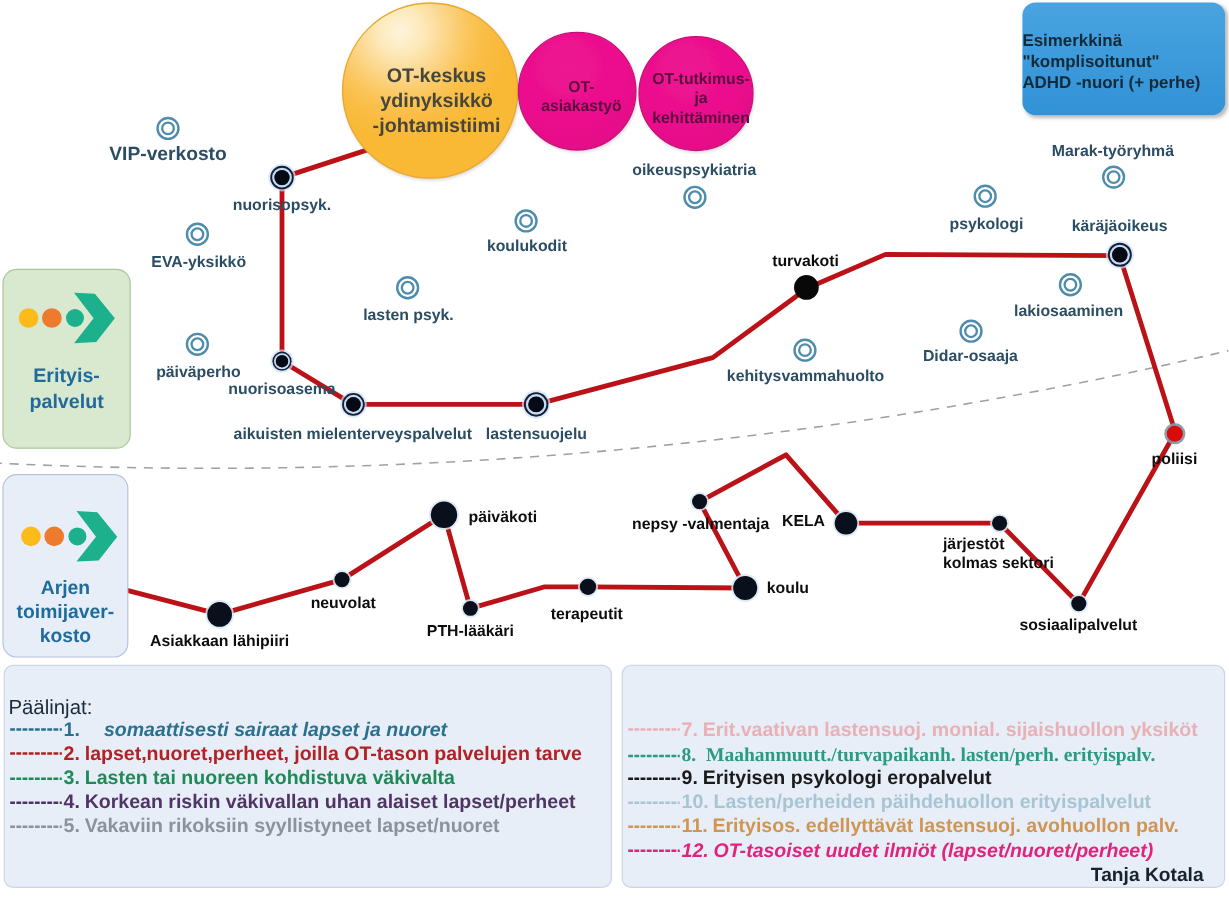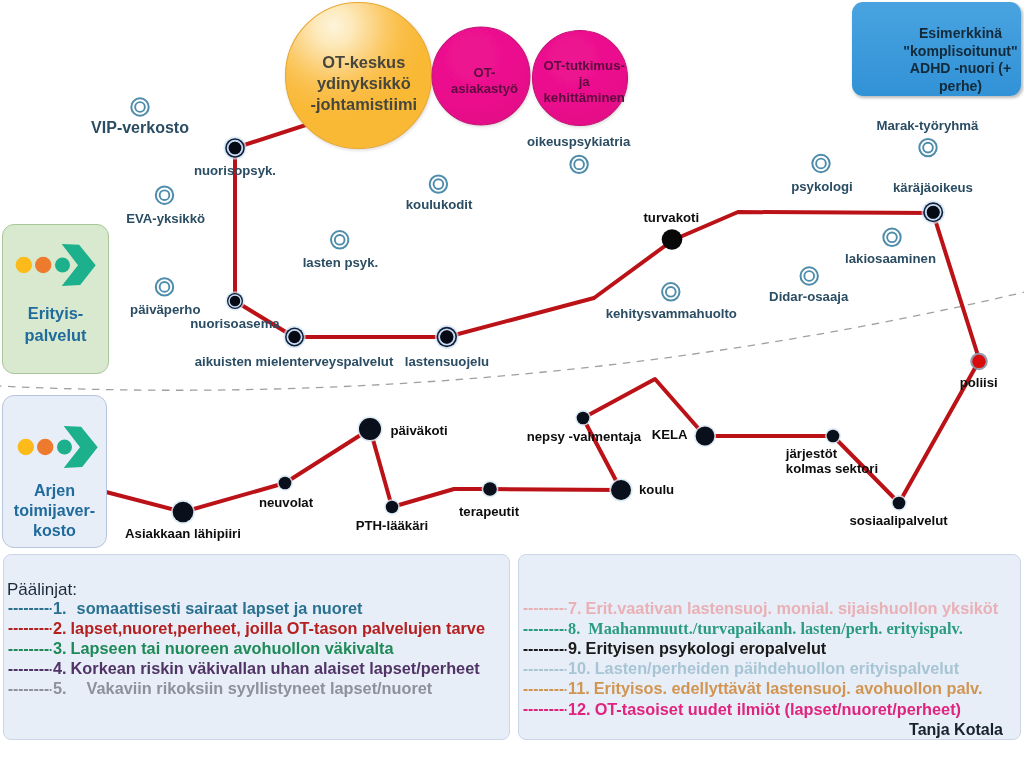--- a/index.html
+++ b/index.html
@@ -213,21 +213,21 @@
 <text class="nodelabel dark" x="392" y="530" text-anchor="middle">PTH-lääkäri</text>
 <text class="nodelabel dark" x="489" y="516" text-anchor="middle">terapeutit</text>
 <text class="nodelabel dark" x="656.6" y="494.2" text-anchor="middle">koulu</text>
 <text class="nodelabel dark" x="583.9" y="441.2" text-anchor="middle">nepsy -valmentaja</text>
 <text class="nodelabel dark" x="669.6" y="438.6" text-anchor="middle">KELA</text>
 <text class="nodelabel dark" x="785.8" y="457.6" text-anchor="start">järjestöt</text>
 <text class="nodelabel dark" x="785.8" y="473.0" text-anchor="start">kolmas sektori</text>
 <text class="nodelabel dark" x="898.6" y="525.3" text-anchor="middle">sosiaalipalvelut</text>
 </svg>
 <div style="position:absolute;left:852px;top:2px;width:169px;height:94px;background:linear-gradient(#49a3e0,#3192d6);border-radius:11px;box-shadow:1.5px 2px 3px rgba(120,120,120,0.5);">
-  <div style="position:absolute;left:0;right:0;top:23.3px;font-size:14.1px;font-weight:bold;color:#122a3a;line-height:17.6px;text-align:center;padding-left:48px;">
+  <div style="position:absolute;left:0;right:0;top:23.3px;font-size:14.1px;font-weight:bold;color:#122a3a;line-height:17.6px;">
     <div>Esimerkkinä</div>
     <div>"komplisoitunut"</div>
     <div>ADHD -nuori (+ perhe)</div>
   </div>
 </div>
 <div style="position:absolute;left:2px;top:224px;width:107px;height:150px;background:#d8e9cf;border:1px solid #a8c89a;border-radius:12px;box-sizing:border-box;">
   <div style="position:absolute;left:5.95px;top:14.600000000000023px;width:96px;height:50px;">
     <svg width="96" height="50" viewBox="0 0 96 50">
       <circle cx="14.8" cy="25" r="8.2" fill="#fcbb1a"></circle>
       <circle cx="34.2" cy="25" r="8.2" fill="#ee7a2e"></circle>
@@ -252,49 +252,49 @@
   <div style="position:absolute;left:0;right:0;top:84.0px;text-align:center;font-size:16.1px;font-weight:bold;color:#1f6b9c;line-height:20.0px;">
     <div>Arjen</div>
     <div>toimijaver-</div>
     <div>kosto</div>
   </div>
 </div>
 <div class="legendbox" style="left:3px;top:554px;width:507px;height:186px;">
   <div class="legend-title" style="position:absolute;left:3px;top:25px;">Päälinjat:</div>
   <div class="legend-row" style="position:absolute;left:4px;top:42.5px;color:#2a7190;"><svg width="44" height="14" viewBox="0 0 44 14" style="vertical-align:middle;margin-right:1px;">
           <line x1="0.5" y1="7.0" x2="43.5" y2="7.0" stroke="#2a7190" stroke-width="2.1" stroke-dasharray="4.0 1.15"></line>
-        </svg><span>1.</span><span style="margin-left:10px;">somaattisesti sairaat lapset ja nuoret</span></div>
+        </svg><span>1.</span><span style="margin-left:20px;font-style:italic;">somaattisesti sairaat lapset ja nuoret</span></div>
   <div class="legend-row" style="position:absolute;left:4px;top:62.7px;color:#b52020;"><svg width="44" height="14" viewBox="0 0 44 14" style="vertical-align:middle;margin-right:1px;">
           <line x1="0.5" y1="7.0" x2="43.5" y2="7.0" stroke="#b52020" stroke-width="2.1" stroke-dasharray="4.0 1.15"></line>
         </svg><span>2.</span><span style="margin-left:4px;">lapset,nuoret,perheet, joilla OT-tason palvelujen tarve</span></div>
   <div class="legend-row" style="position:absolute;left:4px;top:82.9px;color:#1e8a57;"><svg width="44" height="14" viewBox="0 0 44 14" style="vertical-align:middle;margin-right:1px;">
           <line x1="0.5" y1="7.0" x2="43.5" y2="7.0" stroke="#1e8a57" stroke-width="2.1" stroke-dasharray="4.0 1.15"></line>
-        </svg><span>3.</span><span style="margin-left:4px;">Lapseen tai nuoreen avohuollon väkivalta</span></div>
+        </svg><span>3.</span><span style="margin-left:4px;">Lasten tai nuoreen kohdistuva väkivalta</span></div>
   <div class="legend-row" style="position:absolute;left:4px;top:103.1px;color:#513466;"><svg width="44" height="14" viewBox="0 0 44 14" style="vertical-align:middle;margin-right:1px;">
           <line x1="0.5" y1="7.0" x2="43.5" y2="7.0" stroke="#513466" stroke-width="2.1" stroke-dasharray="4.0 1.15"></line>
         </svg><span>4.</span><span style="margin-left:4px;">Korkean riskin väkivallan uhan alaiset lapset/perheet</span></div>
   <div class="legend-row" style="position:absolute;left:4px;top:123.3px;color:#8c919b;"><svg width="44" height="14" viewBox="0 0 44 14" style="vertical-align:middle;margin-right:1px;">
           <line x1="0.5" y1="7.0" x2="43.5" y2="7.0" stroke="#8c919b" stroke-width="2.1" stroke-dasharray="4.0 1.15"></line>
-        </svg><span>5.</span><span style="margin-left:20px;text-align:center;">Vakaviin rikoksiin syyllistyneet lapset/nuoret</span></div>
+        </svg><span>5.</span><span style="margin-left:4px;text-align:center;">Vakaviin rikoksiin syyllistyneet lapset/nuoret</span></div>
 </div>
 <div class="legendbox" style="left:518px;top:554px;width:503px;height:186px;">
   <div class="legend-row" style="position:absolute;left:4px;top:42.5px;color:#e9b0b5;"><svg width="44" height="14" viewBox="0 0 44 14" style="vertical-align:middle;margin-right:1px;">
           <line x1="0.5" y1="7.0" x2="43.5" y2="7.0" stroke="#e9b0b5" stroke-width="2.1" stroke-dasharray="4.0 1.15"></line>
         </svg><span>7.</span><span style="margin-left:4px;margin-top:44px;">Erit.vaativan lastensuoj. monial. sijaishuollon yksiköt</span></div>
   <div class="legend-row" style="position:absolute;left:4px;top:62.7px;color:#2a9b80;font-family:Liberation Serif, serif;"><svg width="44" height="14" viewBox="0 0 44 14" style="vertical-align:middle;margin-right:1px;">
           <line x1="0.5" y1="7.0" x2="43.5" y2="7.0" stroke="#2a9b80" stroke-width="2.1" stroke-dasharray="4.0 1.15"></line>
         </svg><span>8.</span><span style="margin-left:4px;"> Maahanmuutt./turvapaikanh. lasten/perh. erityispalv.</span></div>
   <div class="legend-row" style="position:absolute;left:4px;top:82.9px;color:#1a1a1a;"><svg width="44" height="14" viewBox="0 0 44 14" style="vertical-align:middle;margin-right:1px;">
           <line x1="0.5" y1="7.0" x2="43.5" y2="7.0" stroke="#1a1a1a" stroke-width="2.1" stroke-dasharray="4.0 1.15"></line>
         </svg><span>9.</span><span style="margin-left:4px;">Erityisen psykologi eropalvelut</span></div>
   <div class="legend-row" style="position:absolute;left:4px;top:103.1px;color:#a7c5d4;"><svg width="44" height="14" viewBox="0 0 44 14" style="vertical-align:middle;margin-right:1px;">
           <line x1="0.5" y1="7.0" x2="43.5" y2="7.0" stroke="#a7c5d4" stroke-width="2.1" stroke-dasharray="4.0 1.15"></line>
         </svg><span>10.</span><span style="margin-left:4px;margin-top:11px;">Lasten/perheiden päihdehuollon erityispalvelut</span></div>
   <div class="legend-row" style="position:absolute;left:4px;top:123.3px;color:#d19552;"><svg width="44" height="14" viewBox="0 0 44 14" style="vertical-align:middle;margin-right:1px;">
           <line x1="0.5" y1="7.0" x2="43.5" y2="7.0" stroke="#d19552" stroke-width="2.1" stroke-dasharray="4.0 1.15"></line>
         </svg><span>11.</span><span style="margin-left:4px;">Erityisos. edellyttävät lastensuoj. avohuollon palv.</span></div>
-  <div class="legend-row" style="position:absolute;left:4px;top:143.5px;color:#e0247e;"><svg width="44" height="14" viewBox="0 0 44 14" style="vertical-align:middle;margin-right:1px;">
+  <div class="legend-row" style="position:absolute;left:4px;top:143.5px;color:#e0247e;font-style:italic;"><svg width="44" height="14" viewBox="0 0 44 14" style="vertical-align:middle;margin-right:1px;">
           <line x1="0.5" y1="7.0" x2="43.5" y2="7.0" stroke="#e0247e" stroke-width="2.1" stroke-dasharray="4.0 1.15"></line>
         </svg><span>12.</span><span style="margin-left:4px;">OT-tasoiset uudet ilmiöt (lapset/nuoret/perheet)</span></div>
   <div class="credit" style="position:absolute;right:17px;top:165.5px;">Tanja Kotala</div>
 </div>
 
 </div>
 
 </body></html>

